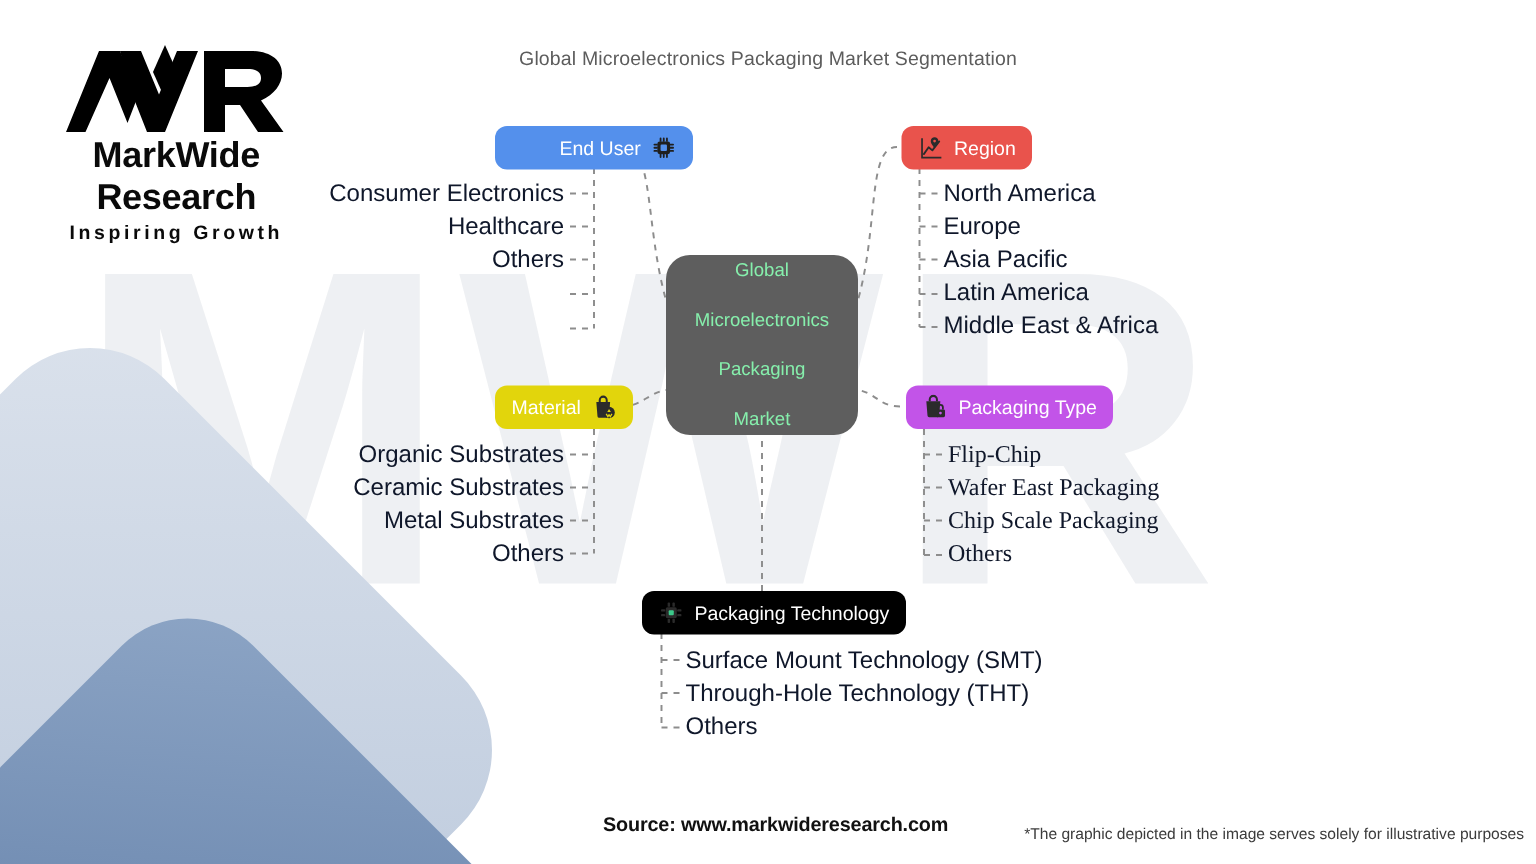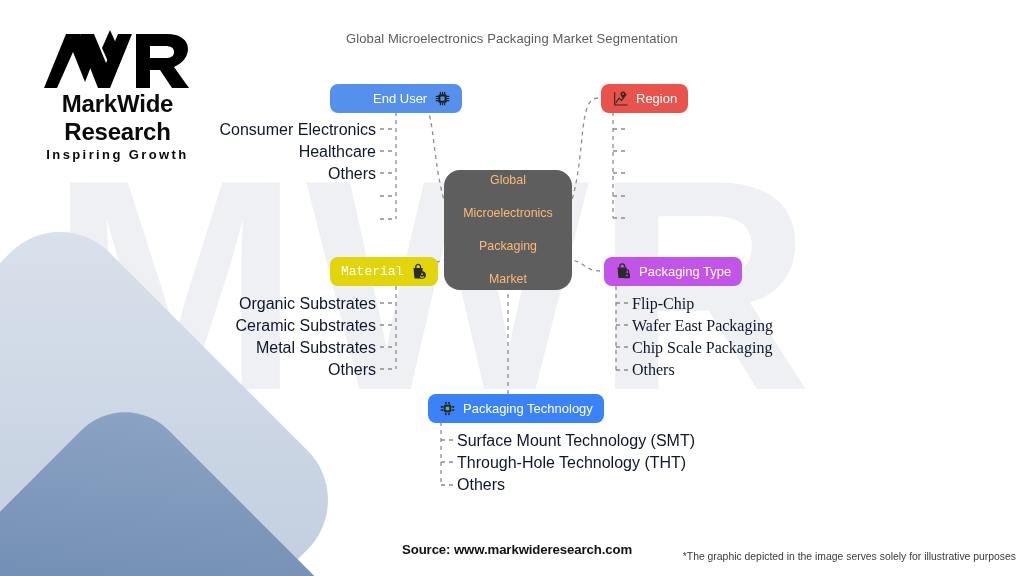--- a/index.html
+++ b/index.html
@@ -69,21 +69,21 @@
 
   
   #links{position:absolute;left:0;top:0;width:1024px;height:576px;z-index:3;}
 
   
   .center-node{
     position:absolute;
     left:444px;top:170px;width:128px;height:120px;
     background:#5e5e5e;
     border-radius:16px;
-    color:#fdba74;
+    color:#86efac;
     font-size:12.4px;
     line-height:16.5px;
     display:flex;align-items:center;justify-content:center;
     text-align:center;
     z-index:5;
   }
   .center-node span{display:block;padding:0 6px;}
 
   
   .pill{
@@ -96,23 +96,23 @@
     font-size:13px;
     white-space:nowrap;
     z-index:5;
     box-sizing:border-box;
   }
   .pill .ic{display:flex;align-items:center;}
   .pill .ic svg{display:block;}
 
   #pill-enduser   {left:330px;top:84px;background:#5490ec;padding-left:43px;}
   #pill-region    {left:601px;top:84px;background:#e9534c;}
-  #pill-material  {left:330px;top:257px;background:#e2d50c;font-family:Liberation Mono, monospace;}
+  #pill-material  {left:330px;top:257px;background:#e2d50c;}
   #pill-type      {left:604px;top:257px;background:#c254e8;}
-  #pill-tech      {left:428px;top:394px;background:#3b82f6;}
+  #pill-tech      {left:428px;top:394px;background:#000000;}
 
   
   .leaves{position:absolute;z-index:5;font-size:16px;color:#0f172a;}
   .leaf{height:22px;line-height:22px;white-space:nowrap;}
   .leaves.right .leaf{text-align:left;padding-left:14px;}
   .leaves.left  .leaf{text-align:right;padding-right:14px;}
 
   #leaves-enduser {left:180px;top:119px;width:210px;}
   #leaves-material{left:180px;top:293px;width:210px;}
   #leaves-region  {left:615px;top:119px;width:260px;}
@@ -225,20 +225,27 @@
   <div class="pill" id="pill-region">
     <span class="ic">
       <svg width="17" height="17" viewBox="0 0 24 24">
         <path d="M3 3h1.6v17.4H22V22H3z" fill="#2b2b2b"></path>
         <path d="M5.5 18 L10 11.5 L13.5 14.5 L20 6" fill="none" stroke="#2b2b2b" stroke-width="1.7" stroke-linecap="round" stroke-linejoin="round"></path>
         <path d="M15.6 2.2c2 0 3.6 1.6 3.6 3.6 0 2.6-3.6 6.2-3.6 6.2s-3.6-3.6-3.6-6.2c0-2 1.6-3.6 3.6-3.6z" fill="#2b2b2b"></path>
         <circle cx="15.6" cy="5.7" r="1.3" fill="#e9534c"></circle>
       </svg>
     </span>
     <span>Region</span>
+  </div>
+  <div class="leaves right" id="leaves-region">
+    <div class="leaf">North America</div>
+    <div class="leaf">Europe</div>
+    <div class="leaf">Asia Pacific</div>
+    <div class="leaf">Latin America</div>
+    <div class="leaf">Middle East &amp; Africa</div>
   </div>
 
   <div class="pill" id="pill-material">
     <span>Material</span>
     <span class="ic">
       <svg width="17" height="17" viewBox="0 0 24 24">
         <path d="M5 7h13l-1.1 13.4a1.6 1.6 0 0 1-1.6 1.5H7.7a1.6 1.6 0 0 1-1.6-1.5z" fill="#2b2b2b"></path>
         <path d="M8.2 7V5.3a3.3 3.3 0 0 1 6.6 0V7" fill="none" stroke="#2b2b2b" stroke-width="1.9"></path>
         <circle cx="17" cy="17" r="5.4" fill="#2b2b2b"></circle>
         <path d="M17 13.6l1.7 2.9h-3.4z" fill="#e2d50c"></path>

